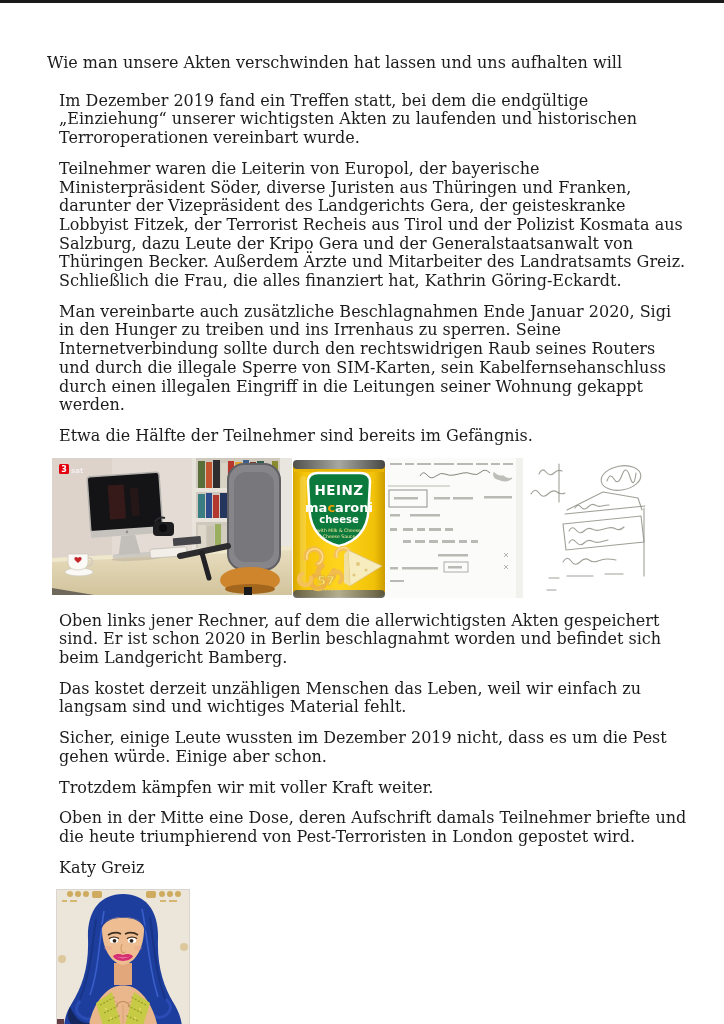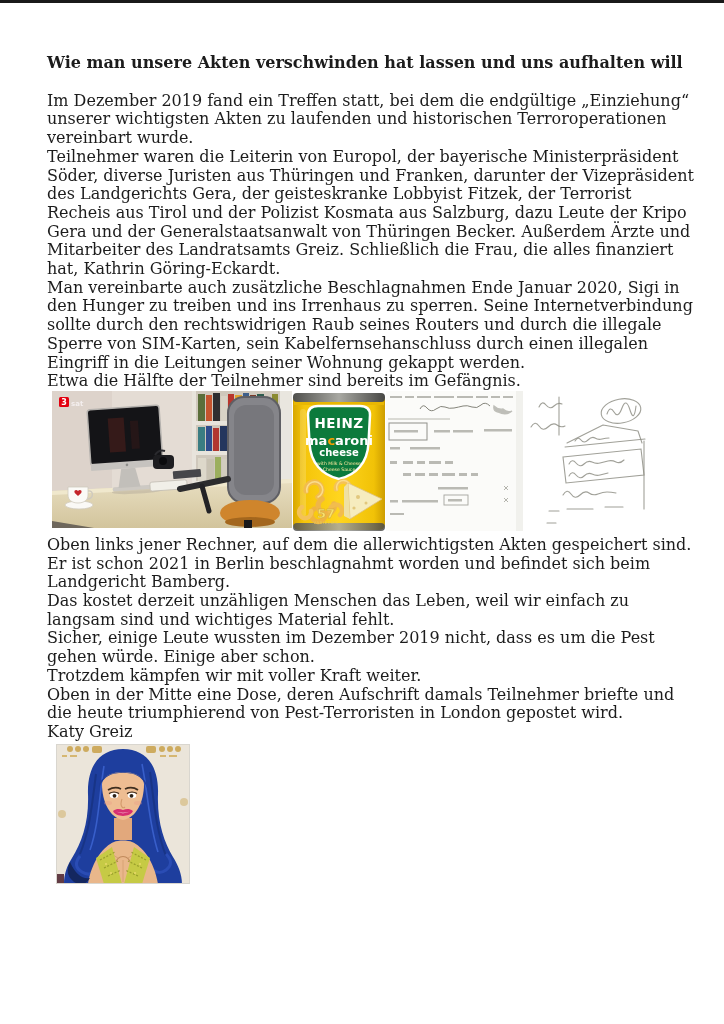--- a/index.html
+++ b/index.html
@@ -8,22 +8,22 @@
     width: 724px; height: 1024px;
     background: #ffffff;
     font-family: "DejaVu Serif", "Liberation Serif", serif;
     font-size: 16px; line-height: 18.7px;
     color: #1c1c1c;
     overflow: hidden;
   }
   .top-edge { width: 724px; height: 3px; background: #191919; }
   .content { padding: 51px 25px 0 47px; }
   .text-block { width: 652px; }
-  p { margin: 0; }
-  .title { margin: 0 0 19px 0; font-weight: bold; }
+  p { margin: 12px; }
+  .title { margin: 0 0 19px 0; }
   .figures { display: flex; align-items: flex-start; margin: 0 0 3px 5px; }
   .figures figure { margin: 0; padding: 0; font-size: 0; line-height: 0; }
   .fig-desk  { margin-top: 3px; margin-right: 7px; }
   .fig-can   { margin-top: 0;   margin-right: 5px; }
   .fig-note1 { margin-top: 1px; margin-right: 18px; }
   .fig-note2 { margin-top: 1px; }
   .katy { margin: 2px 0 0 9px; font-size: 0; line-height: 0; }
   svg text { font-family: "DejaVu Sans", "Liberation Sans", sans-serif; }
   .pencil { stroke: #8f8f86; stroke-width: 1.1; fill: none; opacity: .85; stroke-linecap: round; }
   .scanline { fill: #85857c; opacity: .55; }
@@ -288,21 +288,21 @@
           <path class="pencil" d="M46,85 q3,-6 7,-1 t8,1 t8,-2 t8,1 t8,-2"></path>
           <path class="pencil" d="M40,104 q4,-7 8,-1 t9,1 t9,-2 t9,1 t9,-2 t9,1"></path>
           <path class="pencil" d="M121,50 V118"></path>
           <path class="pencil" d="M26,120 h10 M44,118 h26 M82,116 h18 M24,132 h9"></path>
         </g>
       </svg>
     </figure>
   </div>
 
   <div class="text-block">
-    <p>Oben links jener Rechner, auf dem die allerwichtigsten Akten gespeichert sind. Er ist schon 2021 in Berlin beschlagnahmt worden und befindet sich beim Landgericht Bamberg.</p>
+    <p>Oben links jener Rechner, auf dem die allerwichtigsten Akten gespeichert sind. Er ist schon 2020 in Berlin beschlagnahmt worden und befindet sich beim Landgericht Bamberg.</p>
     <p>Das kostet derzeit unzähligen Menschen das Leben, weil wir einfach zu langsam sind und wichtiges Material fehlt.</p>
     <p>Sicher, einige Leute wussten im Dezember 2019 nicht, dass es um die Pest gehen würde. Einige aber schon.</p>
     <p>Trotzdem kämpfen wir mit voller Kraft weiter.</p>
     <p>Oben in der Mitte eine Dose, deren Aufschrift damals Teilnehmer briefte und die heute triumphierend von Pest-Terroristen in London gepostet wird.</p>
     <p>Katy Greiz</p>
   </div>
 
   <figure class="katy">
     <svg width="134" height="140" viewBox="0 0 134 140">
       <rect width="134" height="140" fill="#ebe5da"></rect>

